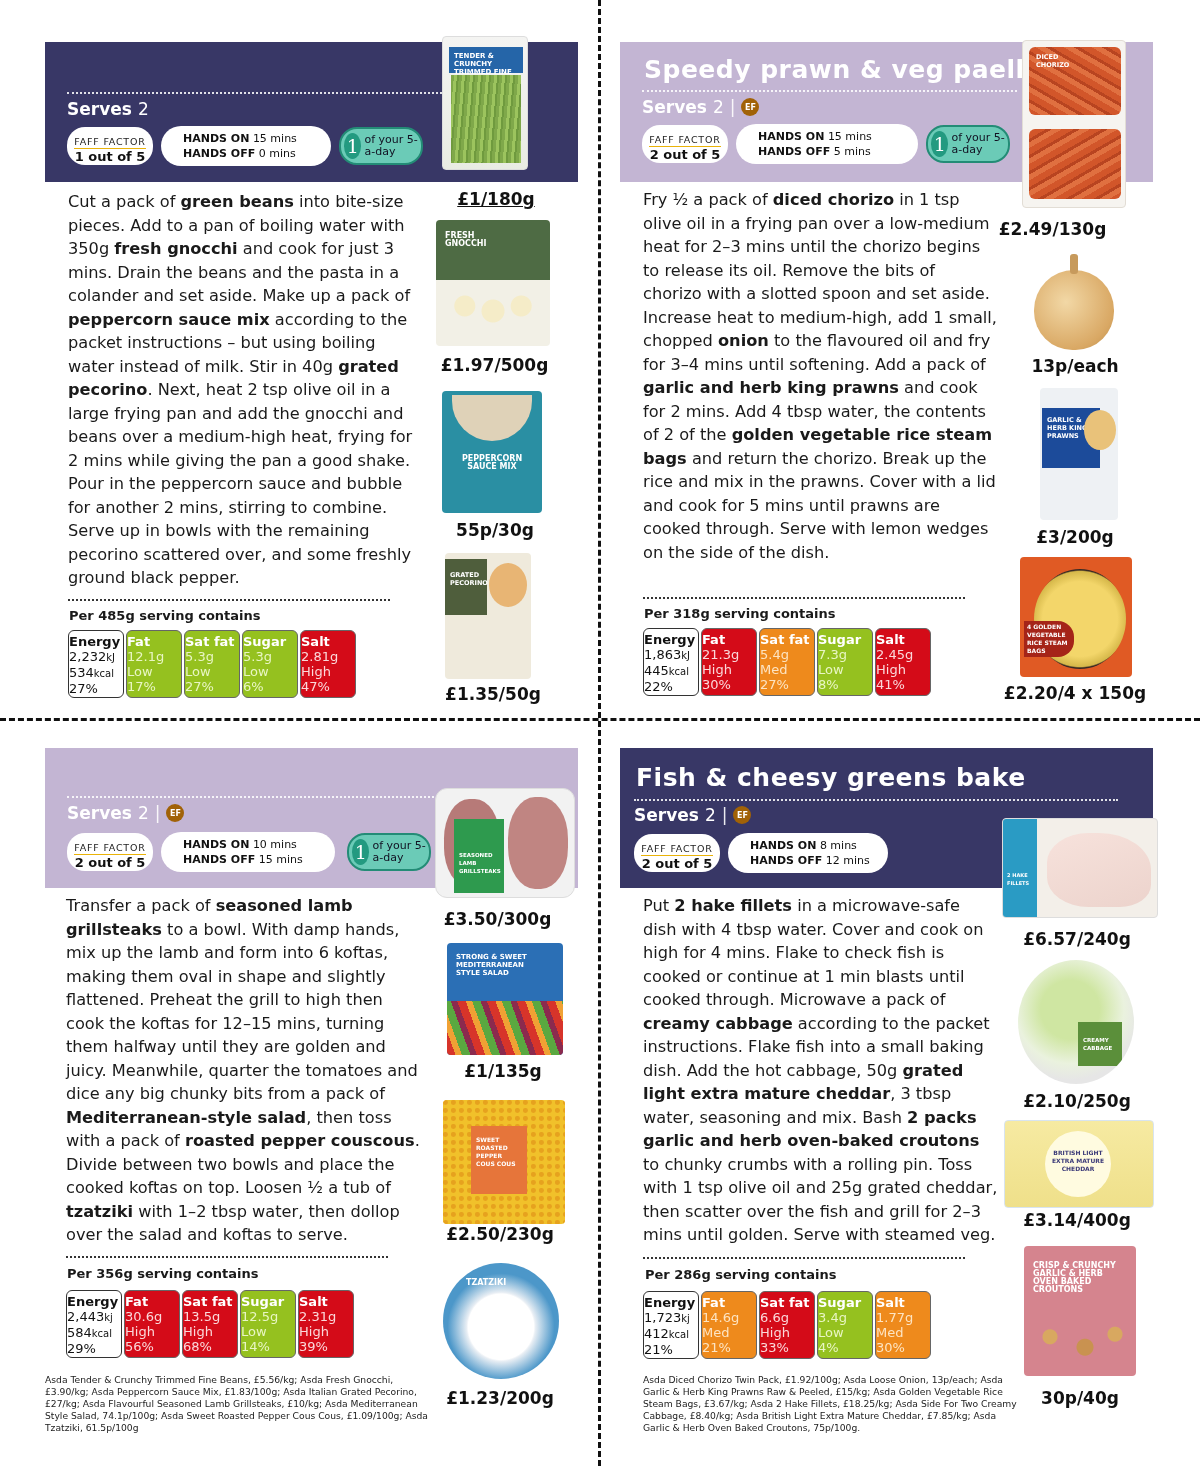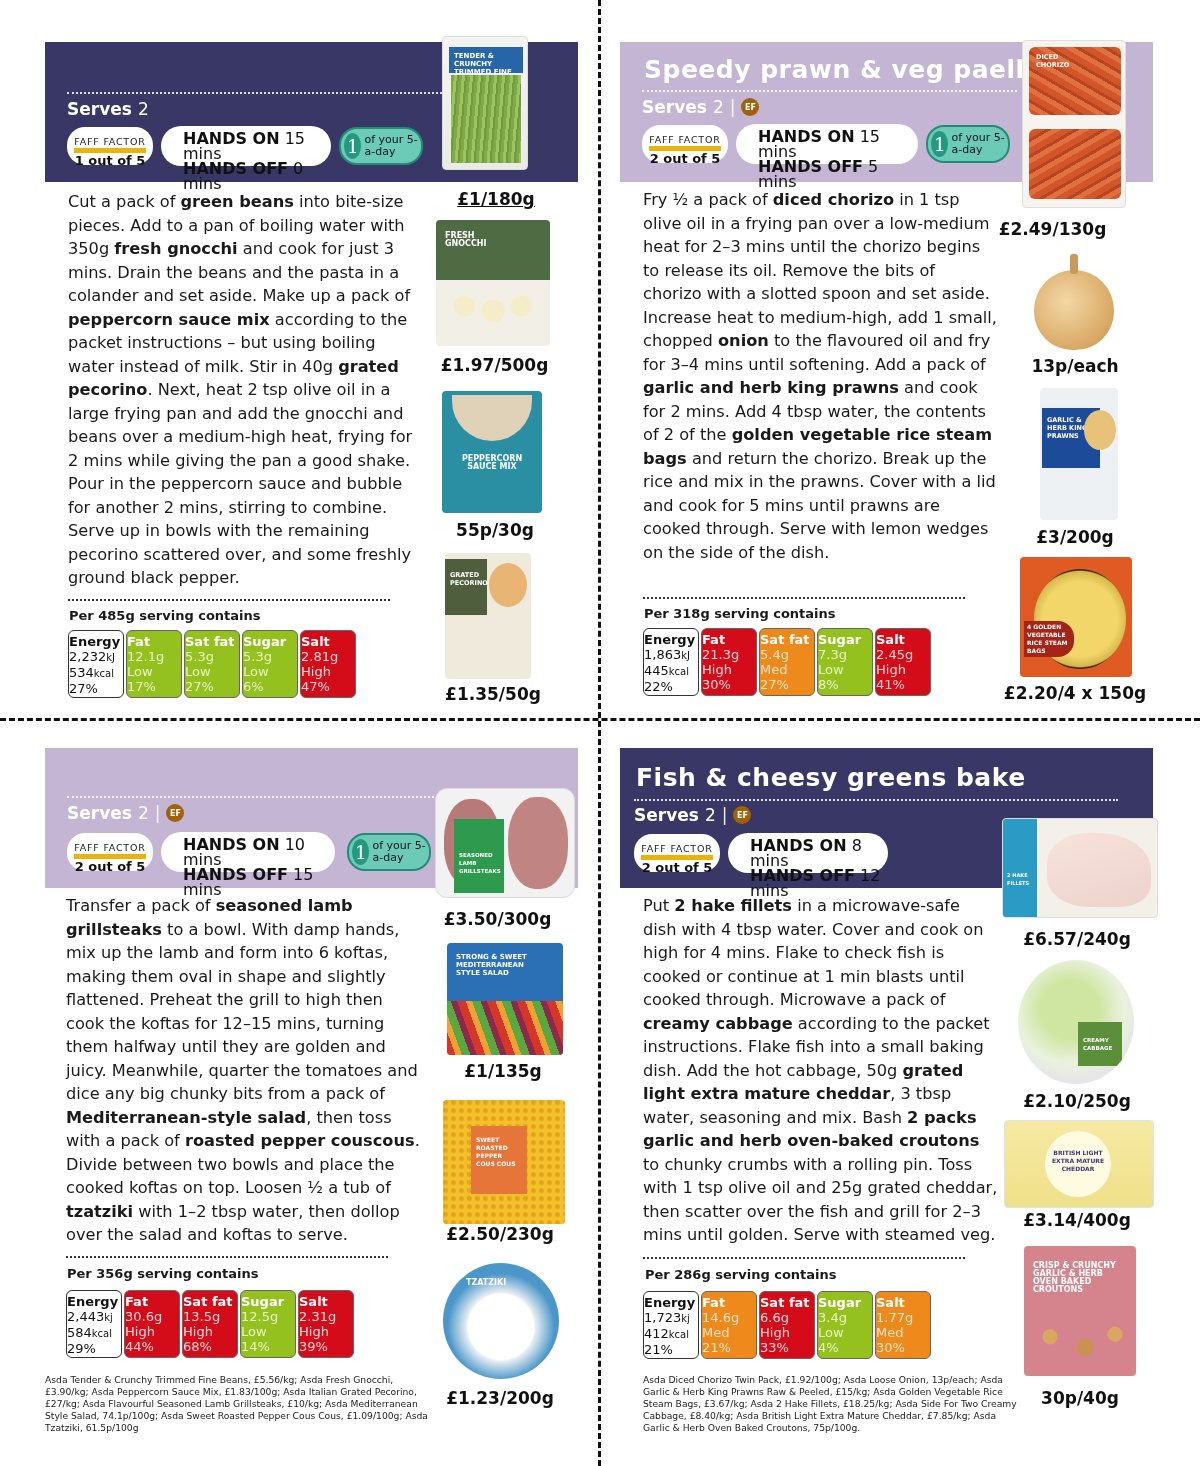--- a/index.html
+++ b/index.html
@@ -21,23 +21,23 @@
 
   .title { position: absolute; left: 24px; top: 14px; font-size: 25px; font-weight: bold; color: #fff; letter-spacing: 0.5px; white-space: nowrap; }
   .dots { position: absolute; left: 22px; top: 50px; width: 375px; border-top: 2px dotted rgba(255,255,255,0.85); }
   .serves { position: absolute; left: 22px; top: 57px; font-size: 17px; color: #fff; white-space: nowrap; display: flex; align-items: center; gap: 6px; }
   .serves b { font-weight: bold; }
   .serves .sep { font-weight: normal; opacity: 0.9; }
   .ef-badge { display: inline-flex; width: 18px; height: 18px; border-radius: 50%; background: #a16207; color: #fff; font-size: 8px; font-weight: bold; align-items: center; justify-content: center; }
 
   .pill-row { position: absolute; left: 22px; top: 84px; display: flex; gap: 8px; align-items: center; }
   .faff { background: #fff; border-radius: 18px; width: 86px; height: 38px; text-align: center; padding-top: 3px; }
-  .faff .lbl { font-size: 9.5px; letter-spacing: 0.8px; color: #222; border-bottom: 5px solid #eab308; display: inline-block; line-height: 12px; }
+  .faff .lbl { font-size: 9.5px; letter-spacing: 0.8px; color: #222; border-bottom: 1px solid #eab308; display: inline-block; line-height: 12px; }
   .faff .val { font-size: 13px; font-weight: bold; color: #111; line-height: 16px; }
-  .hands { background: #fff; border-radius: 20px; width: 170px; height: 40px; padding: 5px 0 0 22px; font-size: 16px; line-height: 15px; color: #111; }
+  .hands { background: #fff; border-radius: 20px; width: 170px; height: 40px; padding: 5px 0 0 22px; font-size: 11px; line-height: 15px; color: #111; }
   .hands b { font-weight: bold; }
   .fiveday { background: #6bcbb7; border: 2px solid #238c76; border-radius: 18px; width: 84px; height: 38px; display: flex; align-items: center; padding-left: 3px; gap: 3px; }
   .fiveday .num { width: 26px; height: 26px; border-radius: 50%; background: #239a80; color: #fff; font-family: "DejaVu Serif", serif; font-size: 19px; display: flex; align-items: center; justify-content: center; }
   .fiveday .txt { font-size: 11px; line-height: 12px; color: #112; }
 
   .body-text { position: absolute; left: 23px; top: 148px; width: 355px; font-size: 16.2px; line-height: 23.5px; color: #1a1a1a; }
   .body-text b { font-weight: bold; }
   .body-dots { position: absolute; left: 23px; width: 322px; border-top: 2px dotted #333; }
 
   .per { position: absolute; left: 24px; font-size: 13px; font-weight: bold; color: #1a1a1a; }
@@ -292,21 +292,21 @@
       <div class="ncell energy">
         <div class="h">Energy</div>
         <div><span class="a">2,443</span><span class="small">kj</span></div>
         <div><span class="b">584</span><span class="small2 small">kcal</span></div>
         <div class="r">29%</div>
       </div>
       <div class="ncell high">
         <div class="h">Fat</div>
         <div>30.6g</div>
         <div>High</div>
-        <div>44%</div>
+        <div>56%</div>
       </div>
       <div class="ncell high">
         <div class="h">Sat fat</div>
         <div>13.5g</div>
         <div>High</div>
         <div>68%</div>
       </div>
       <div class="ncell low">
         <div class="h">Sugar</div>
         <div>12.5g</div>

